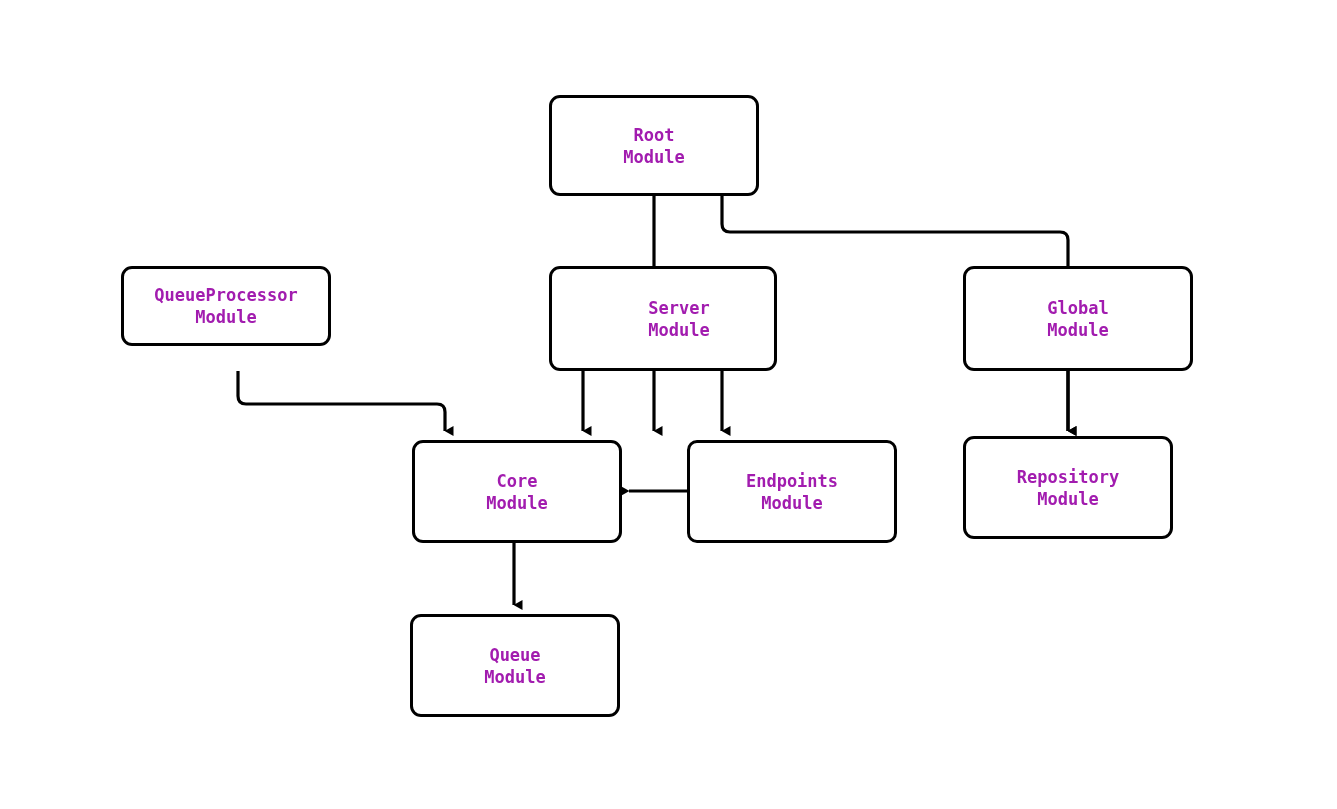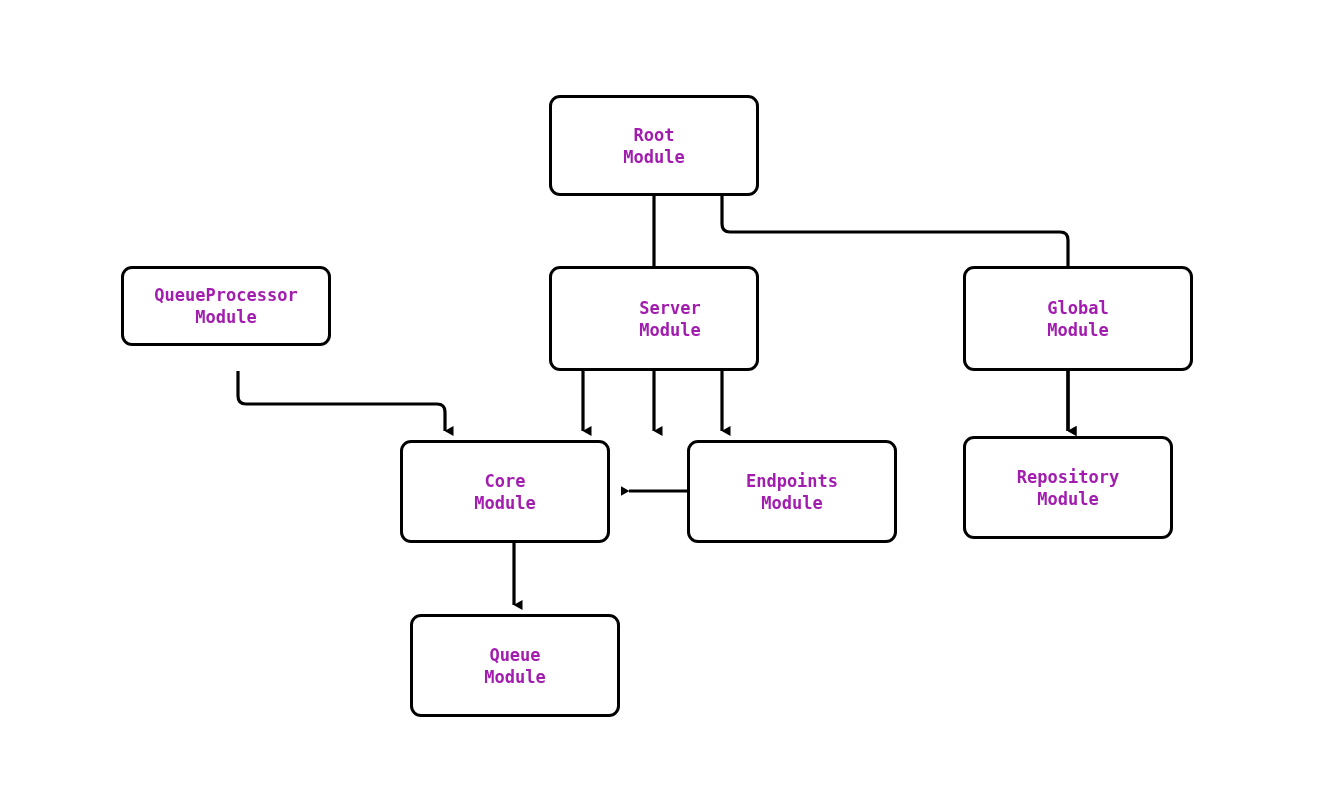--- a/index.html
+++ b/index.html
@@ -90,36 +90,36 @@
   <div class="node" style="left:549px; top:95px; width:210px; height:101px;">
     <div class="node-label">Root
 Module</div>
   </div>
 
   <div class="node" style="left:121px; top:266px; width:210px; height:80px;">
     <div class="node-label">QueueProcessor
 Module</div>
   </div>
 
-  <div class="node" style="left:549px; top:266px; width:210px; height:105px;padding-left:32px;">
+  <div class="node" style="left:549px; top:266px; width:228px; height:105px;padding-left:32px;">
     <div class="node-label">Server
 Module</div>
   </div>
 
   <div class="node" style="left:963px; top:266px; width:230px; height:105px;">
     <div class="node-label">Global
 Module</div>
   </div>
 
-  <div class="node" style="left:400px; top:440px; width:210px; height:103px;">
+  <div class="node" style="left:412px; top:440px; width:210px; height:103px;">
     <div class="node-label">Core
 Module</div>
   </div>
 
-  <div class="node" style="left:687px; top:440px; width:210px; height:103px;">
+  <div class="node" style="left:687px; top:440px; width:210px; height:103px;border-radius:10px;">
     <div class="node-label">Endpoints
 Module</div>
   </div>
 
   <div class="node" style="left:963px; top:436px; width:210px; height:103px;">
     <div class="node-label">Repository
 Module</div>
   </div>
 
   <div class="node" style="left:410px; top:614px; width:210px; height:103px;">

